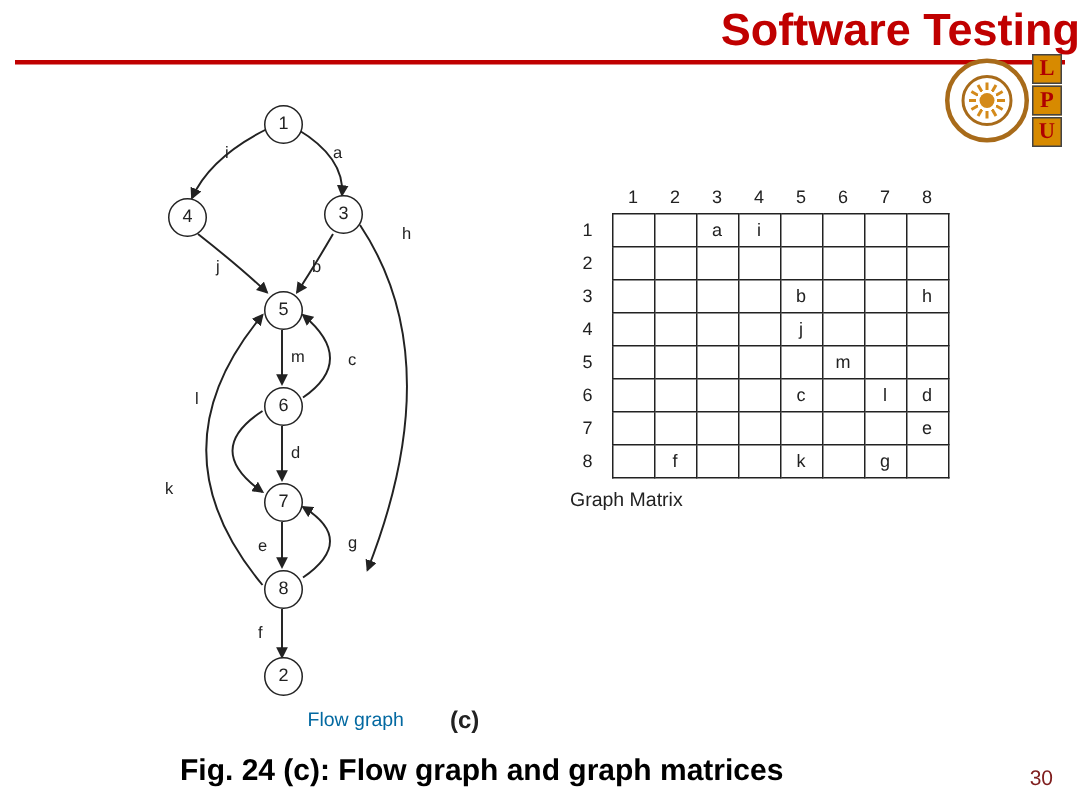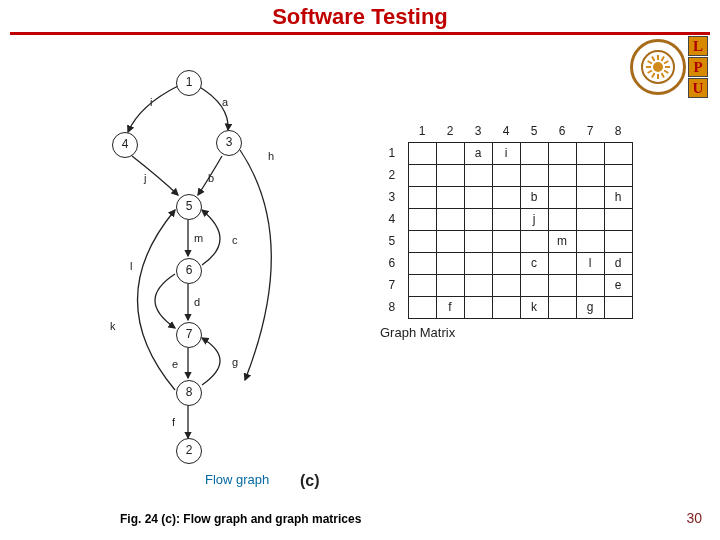--- a/index.html
+++ b/index.html
@@ -1,18 +1,18 @@
 <!DOCTYPE html>
 <html><head>
 <meta charset="utf-8">
 <style>
   * { box-sizing: border-box; margin: 0; padding: 0; }
   html, body { width: 720px; height: 540px; font-family: Arial, sans-serif; background: #fff; overflow: hidden; }
   .slide { width: 720px; height: 540px; position: relative; background: #fff; }
-  .title { text-align: center; font-family: "Comic Sans MS", cursive, sans-serif; font-size: 22px; font-weight: bold; color: #c00000; padding: 4px 0 2px; }
+  .title { text-align: right; font-family: "Comic Sans MS", cursive, sans-serif; font-size: 30px; font-weight: bold; color: #c00000; padding: 4px 0 2px; }
   .rule { border: none; border-top: 3px solid #c00000; margin: 0 10px 0 10px; }
   .logo-box { position: absolute; top: 36px; right: 12px; display: flex; align-items: center; gap: 2px; }
   .seal { width: 56px; height: 56px; border-radius: 50%; border: 3px solid #a86b1a; position: relative; display: flex; align-items: center; justify-content: center; background: #fff; }
   .seal-inner { width: 34px; height: 34px; border-radius: 50%; border: 2px solid #a86b1a; display: flex; align-items: center; justify-content: center; }
   .sun { width: 24px; height: 24px; position: relative; }
   .sun::before { content:""; position:absolute; inset:7px; background:#d48a1a; border-radius:50%; }
   .ray { position:absolute; left:11px; top:0; width:2px; height:24px; background: linear-gradient(#d48a1a 0 5px, transparent 5px 19px, #d48a1a 19px 24px); }
   .r1{transform:rotate(0deg);} .r2{transform:rotate(30deg);} .r3{transform:rotate(60deg);} .r4{transform:rotate(90deg);} .r5{transform:rotate(120deg);} .r6{transform:rotate(150deg);}
   .lpu { display:flex; flex-direction: column; gap:1px; }
   .lpu-sq { width:20px; height:20px; background:#d78a00; border:1px solid #444; color:#b00000; font-weight:bold; font-size:15px; text-align:center; line-height:18px; font-family: Georgia, serif; }
@@ -26,21 +26,21 @@
   .elabel { position:absolute; font-size:11px; color:#222; }
   .fg-caption { position:absolute; left: 125px; top: 412px; width:120px; font-size:13px; color:#0369a1; text-align:left; }
   .matrix-wrap { position:absolute; left: 380px; top: 60px; width: 300px; }
   .matrix { border-collapse: collapse; font-size:12px; color:#222; }
   .matrix th, .matrix td { width: 28px; height: 22px; text-align:center; font-weight: normal; }
   .matrix thead th { border: none; }
   .matrix tbody th { border: none; padding-right:4px; }
   .matrix tbody td { border:1px solid #222; }
   .matrix-caption { text-align:left; font-size:13px; color:#222; margin-top:6px; }
   .c-label { position:absolute; left: 300px; top: 412px; font-size:16px; font-weight:bold; color:#222; }
-  .caption { position:absolute; left: 120px; bottom: 14px; font-size:12px; font-weight:bold; color:#000; }
+  .caption { position:absolute; left: 120px; bottom: 14px; font-size:20px; font-weight:bold; color:#000; }
   .pagenum { position:absolute; right: 18px; bottom: 14px; font-size:14px; color:#7f1d1d;text-align:right; }
 </style>
 </head>
 <body>
 
 <div class="slide">
   <div class="title">Software Testing</div>
   <hr class="rule">
 
   <div class="logo-box">

